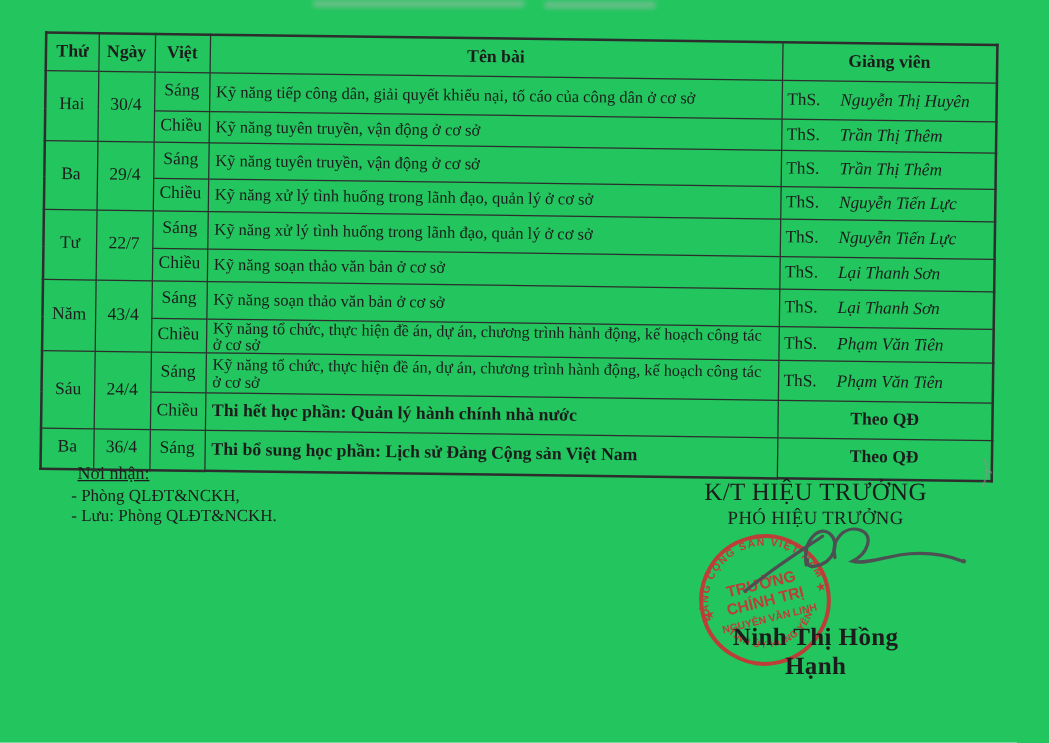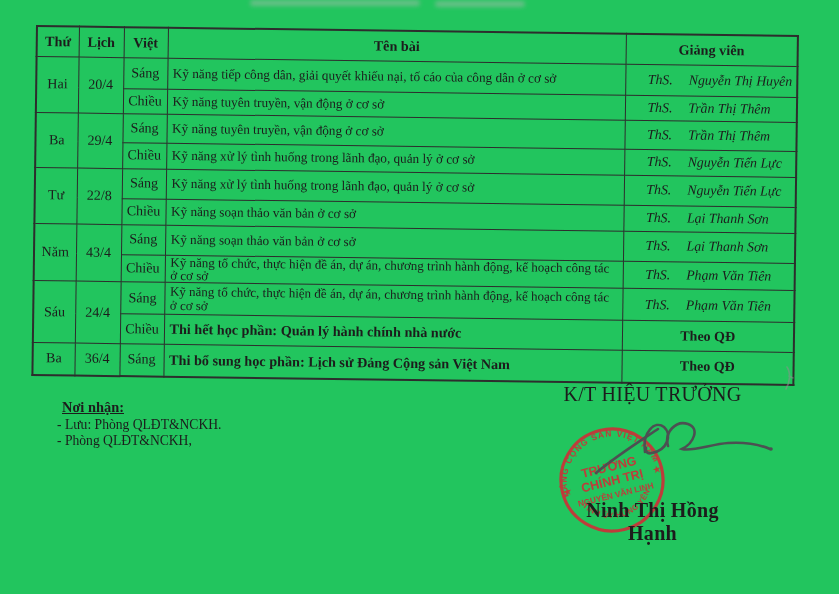--- a/index.html
+++ b/index.html
@@ -16,27 +16,27 @@
   table{border-collapse:collapse;width:761px;table-layout:fixed;}
   th,td{border:1.5px solid #2d2d2d;padding:0;vertical-align:middle;
         overflow:hidden;}
   table{border:2px solid #2d2d2d;}
   th{font-size:14.2px;font-weight:bold;text-align:center;}
   td.c-day,td.c-date,td.c-session{text-align:center;font-size:14px;}
   td.c-lesson{font-size:13.2px;padding:0 5px;line-height:1.15;}
   td.c-lesson.wrap{line-height:1.02;font-size:13px;}
   td.c-lesson.boldrow{font-weight:bold;font-size:14.2px;}
   td.c-lect{font-size:13.8px;}
-  td.c-lect .prefix{font-style:italic;margin-left:22px;}
+  td.c-lect .prefix{margin-left:4px;}
   td.c-lect .name{font-style:italic;margin-left:16px;}
   td.c-note{text-align:center;font-weight:bold;font-size:14px;}
 
   
   .recipients{position:absolute;left:57px;top:371px;font-size:13.6px;line-height:16px;}
-  .recipients .title{font-weight:bold;font-size:14.4px;text-decoration:underline;margin-left:5px;margin-bottom:2px;margin-top:28px;}
+  .recipients .title{font-weight:normal;font-size:14.4px;text-decoration:underline;margin-left:5px;margin-bottom:2px;}
 
   
   .signing{position:absolute;left:560px;top:383px;width:185px;text-align:center;}
   .signing .kt{font-weight:normal;font-size:20px;letter-spacing:.3px;}
   .signing .deputy{font-size:15px;letter-spacing:.3px;margin-top:1px;}
   .signer{position:absolute;left:560px;top:499px;width:185px;text-align:center;
           font-weight:bold;font-size:20px;letter-spacing:.3px;z-index:5;}
 
   .stamp-svg{position:absolute;left:546px;top:418px;z-index:2;opacity:.93;}
   .sig-svg{position:absolute;left:555px;top:395px;z-index:4;}
@@ -55,28 +55,28 @@
       <colgroup>
         <col style="width:42px">
           <col style="width:45px">
           <col style="width:44px">
         <col style="width:458px">
           <col style="width:172px">
       </colgroup>
       <tbody>
           <tr style="height:30px">
         <th>Thứ</th>
-        <th>Lịch</th>
+        <th>Ngày</th>
         <th>Việt</th>
         <th>Tên bài</th>
         <th>Giảng viên</th>
       </tr>
       <tr style="height:31px">
         <td class="c-day" rowspan="2">Hai</td>
-        <td class="c-date" rowspan="2">20/4</td>
+        <td class="c-date" rowspan="2">30/4</td>
         <td class="c-session">Sáng</td>
         <td class="c-lesson">Kỹ năng tiếp công dân, giải quyết khiếu nại, tố cáo của công dân ở cơ sở</td>
         <td class="c-lect"><span class="prefix">ThS.</span><span class="name">Nguyễn Thị Huyên</span></td>
       </tr>
       <tr style="height:25px">
         <td class="c-session">Chiều</td>
         <td class="c-lesson">Kỹ năng tuyên truyền, vận động ở cơ sở</td>
         <td class="c-lect"><span class="prefix">ThS.</span><span class="name">Trần Thị Thêm</span></td>
       </tr>
       <tr style="height:29px">
@@ -86,21 +86,21 @@
         <td class="c-lesson">Kỹ năng tuyên truyền, vận động ở cơ sở</td>
         <td class="c-lect"><span class="prefix">ThS.</span><span class="name">Trần Thị Thêm</span></td>
       </tr>
       <tr style="height:26px">
         <td class="c-session">Chiều</td>
         <td class="c-lesson">Kỹ năng xử lý tình huống trong lãnh đạo, quản lý ở cơ sở</td>
         <td class="c-lect"><span class="prefix">ThS.</span><span class="name">Nguyễn Tiến Lực</span></td>
       </tr>
       <tr style="height:30px">
         <td class="c-day" rowspan="2">Tư</td>
-        <td class="c-date" rowspan="2">22/8</td>
+        <td class="c-date" rowspan="2">22/7</td>
         <td class="c-session">Sáng</td>
         <td class="c-lesson">Kỹ năng xử lý tình huống trong lãnh đạo, quản lý ở cơ sở</td>
         <td class="c-lect"><span class="prefix">ThS.</span><span class="name">Nguyễn Tiến Lực</span></td>
       </tr>
       <tr style="height:26px">
         <td class="c-session">Chiều</td>
         <td class="c-lesson">Kỹ năng soạn thảo văn bản ở cơ sở</td>
         <td class="c-lect"><span class="prefix">ThS.</span><span class="name">Lại Thanh Sơn</span></td>
       </tr>
       <tr style="height:30px">
@@ -133,26 +133,27 @@
         <td class="c-session">Sáng</td>
         <td class="c-lesson boldrow">Thi bổ sung học phần: Lịch sử Đảng Cộng sản Việt Nam</td>
         <td class="c-note">Theo QĐ</td>
       </tr>
     </tbody>
       </table>
   </div>
 
   <div class="recipients">
     <div class="title">Nơi nhận:</div>
+    <div>- Phòng QLĐT&amp;NCKH,</div>
     <div>- Lưu: Phòng QLĐT&amp;NCKH.</div>
-    <div>- Phòng QLĐT&amp;NCKH,</div>
   </div>
 
   <div class="signing">
     <div class="kt">K/T HIỆU TRƯỞNG</div>
+    <div class="deputy">PHÓ HIỆU TRƯỞNG</div>
   </div>
 
   <svg class="stamp-svg" width="132" height="128" viewBox="0 0 132 128">
     <g transform="rotate(-14 66 62)" fill="#c93338" font-family="Liberation Sans, DejaVu Sans, sans-serif" font-weight="bold">
       <circle cx="66" cy="62" r="51" fill="none" stroke="#c93338" stroke-width="3.2"></circle>
       <defs>
         <path id="arcTop" d="M 21,74 A 46,46 0 1 1 111,74" fill="none"></path>
         <path id="arcBot" d="M 26,68 A 41,41 0 0 0 106,68" fill="none"></path>
       </defs>
       <text font-size="8.4" letter-spacing="1.1">

